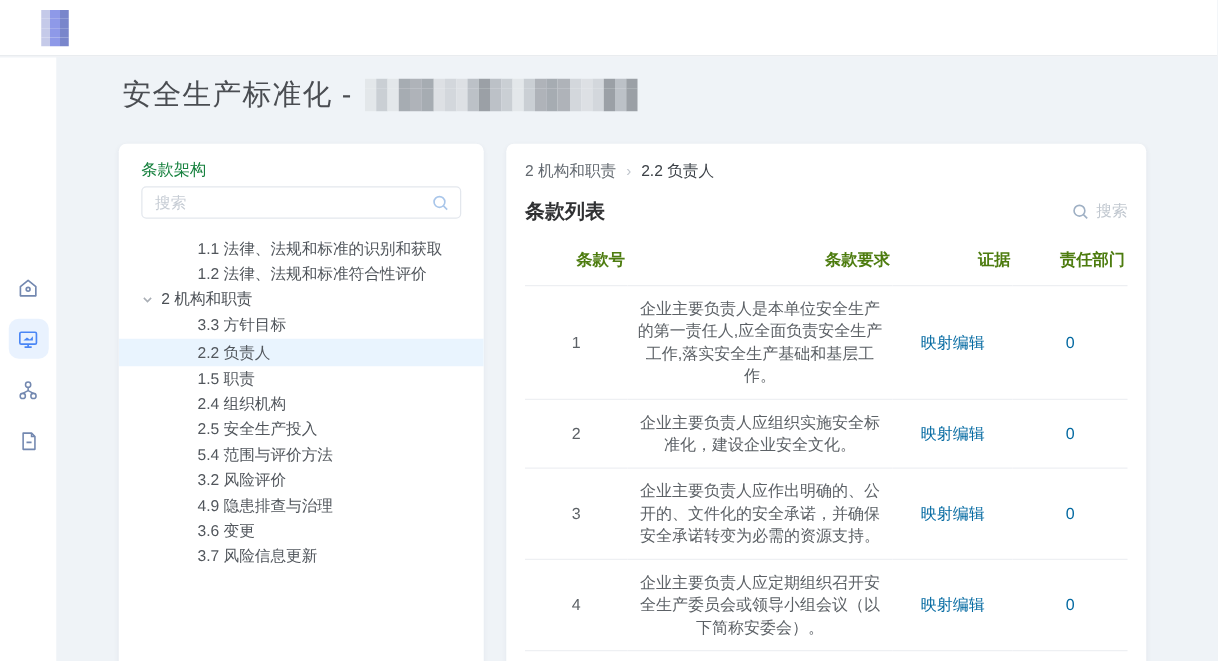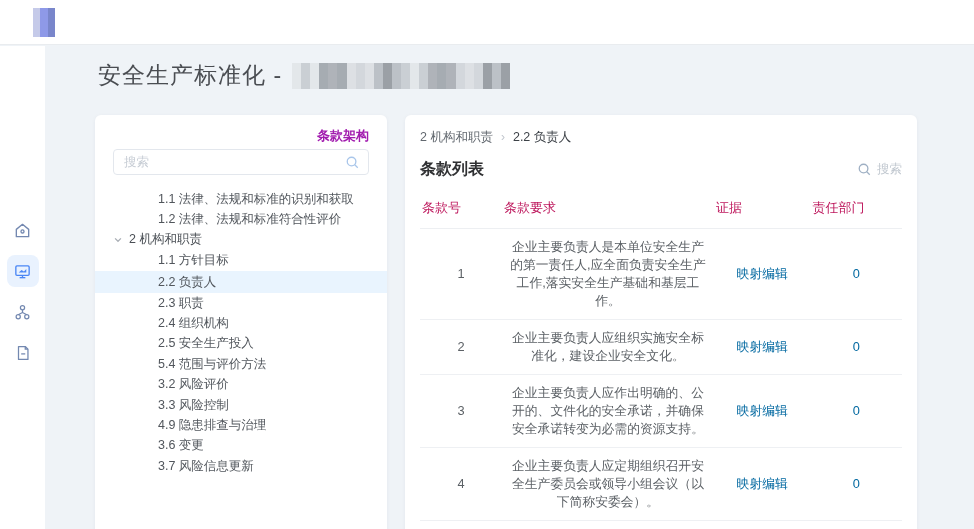--- a/index.html
+++ b/index.html
@@ -41,21 +41,21 @@
     grid-template-columns:repeat(24,1fr); grid-auto-rows:1fr; opacity:.85;
   }
   
   .card {
     position:absolute; top:115px; background:#fff; border-radius:6px;
     box-shadow:0 1px 4px rgba(15,35,75,.05); overflow:hidden;
   }
   .tree-card { left:95px; width:292px; height:480px; padding:12px 18px; }
   .main-card { left:405px; width:512px; height:480px; padding:14px 15px; }
   
-  .tree-title { font-size:13px; color:#a21caf; font-weight:700; line-height:18px;text-align:right; }
+  .tree-title { font-size:13px; color:#15803d; font-weight:400; line-height:18px; }
   .search-box { position:relative; margin-top:4px; }
   .search-box input {
     width:100%; height:26px; border:1px solid #e3e7ed; border-radius:4px;
     padding:0 30px 0 10px; font-size:12.5px; color:#333; outline:none;
     font-family:inherit; background:#fff;
   }
   .search-box input::placeholder { color:#c6ccd4; }
   .search-box .mag { position:absolute; right:9px; top:6px; color:#a9c6ea; }
   .tree { margin-top:14px; }
   .tree-parent {
@@ -73,22 +73,22 @@
   
   .breadcrumb { font-size:12.5px; color:#62686f; line-height:17px; display:flex; align-items:center; }
   .crumb-sep { color:#c0c6cd; margin:0 8px; font-size:12px; }
   .crumb:last-child { color:#3c4147; }
   .list-header { display:flex; justify-content:space-between; align-items:center; margin-top:13px; }
   .list-title { font-size:16px; font-weight:700; color:#303133; }
   .list-search { display:flex; align-items:center; gap:5px; font-size:12.5px; color:#c0c7cf; cursor:pointer; }
   .list-search .mag { color:#9fb0c4; display:flex; }
   table { width:100%; border-collapse:collapse; margin-top:10px; table-layout:fixed; }
   th {
-    font-size:13px; color:#be185d; font-weight:400; padding:9px 2px 11px;
-    border-bottom:1px solid #edeff2; text-align:left;
+    font-size:13px; color:#4d7c0f; font-weight:700; padding:9px 2px 11px;
+    border-bottom:1px solid #edeff2; text-align:right;
   }
   td {
     font-size:12.8px; color:#5c6166; text-align:center; padding:9px 2px;
     border-bottom:1px solid #eef0f3; line-height:18px; vertical-align:middle;
   }
   .req-text { max-width:196px; margin:0 auto; }
   a.blue-link { color:#0369a1; text-decoration:none; cursor:pointer; }
   .col-no { width:17%; } .col-req { width:44%; } .col-ev { width:20%; } .col-dept { width:19%; }
 </style>
 </head>
@@ -244,28 +244,27 @@
       <div class="tree-child">1.1 法律、法规和标准的识别和获取</div>
       <div class="tree-child">1.2 法律、法规和标准符合性评价</div>
       <div class="tree-parent">
         <span class="chev">
           <svg width="10" height="10" viewBox="0 0 12 12" fill="none" stroke="currentColor" stroke-width="1.5">
             <path d="M2.5 4 L6 7.5 L9.5 4"></path>
           </svg>
         </span>
         <span>2 机构和职责</span>
       </div>
-      <div class="tree-child">1.1 方针目标</div>
+      <div class="tree-child">3.3 方针目标</div>
       <div class="tree-child selected">2.2 负责人</div>
-      <div class="tree-child">2.3 职责</div>
+      <div class="tree-child">1.5 职责</div>
       <div class="tree-child">2.4 组织机构</div>
       <div class="tree-child">2.5 安全生产投入</div>
       <div class="tree-child">5.4 范围与评价方法</div>
       <div class="tree-child">3.2 风险评价</div>
-      <div class="tree-child">3.3 风险控制</div>
       <div class="tree-child">4.9 隐患排查与治理</div>
       <div class="tree-child">3.6 变更</div>
       <div class="tree-child">3.7 风险信息更新</div>
     </div>
 </div>
 
 <div class="card main-card">
   <div class="breadcrumb" id="breadcrumb">
       <span class="crumb">2 机构和职责</span>
       <span class="crumb-sep">›</span>

